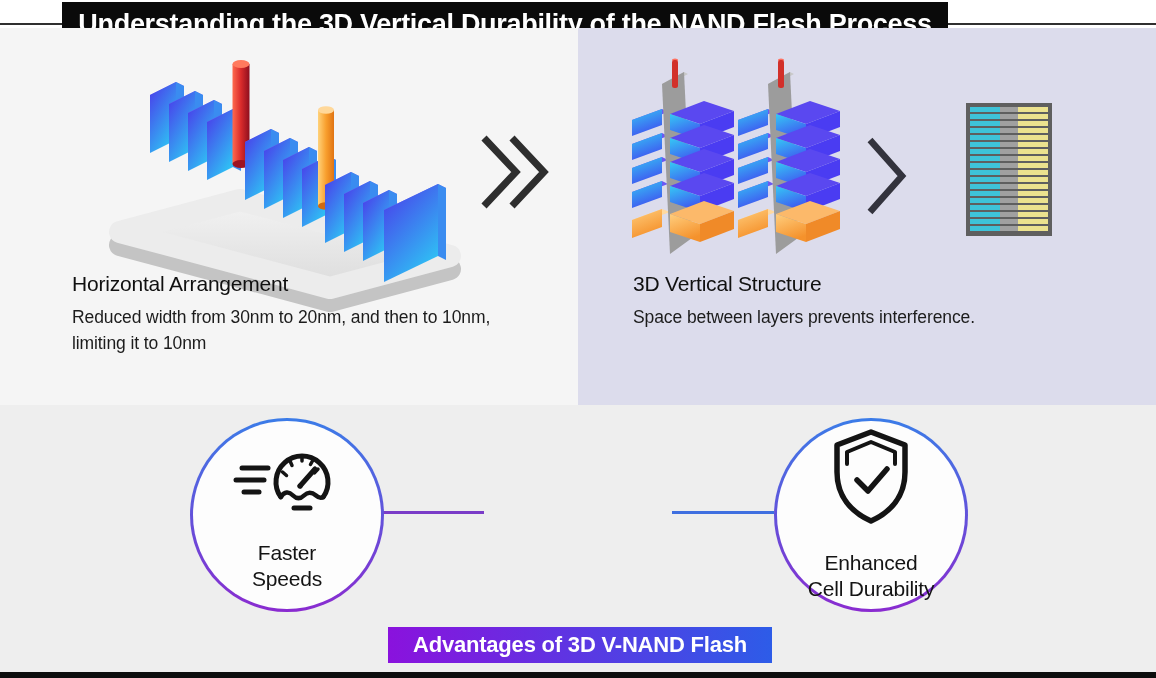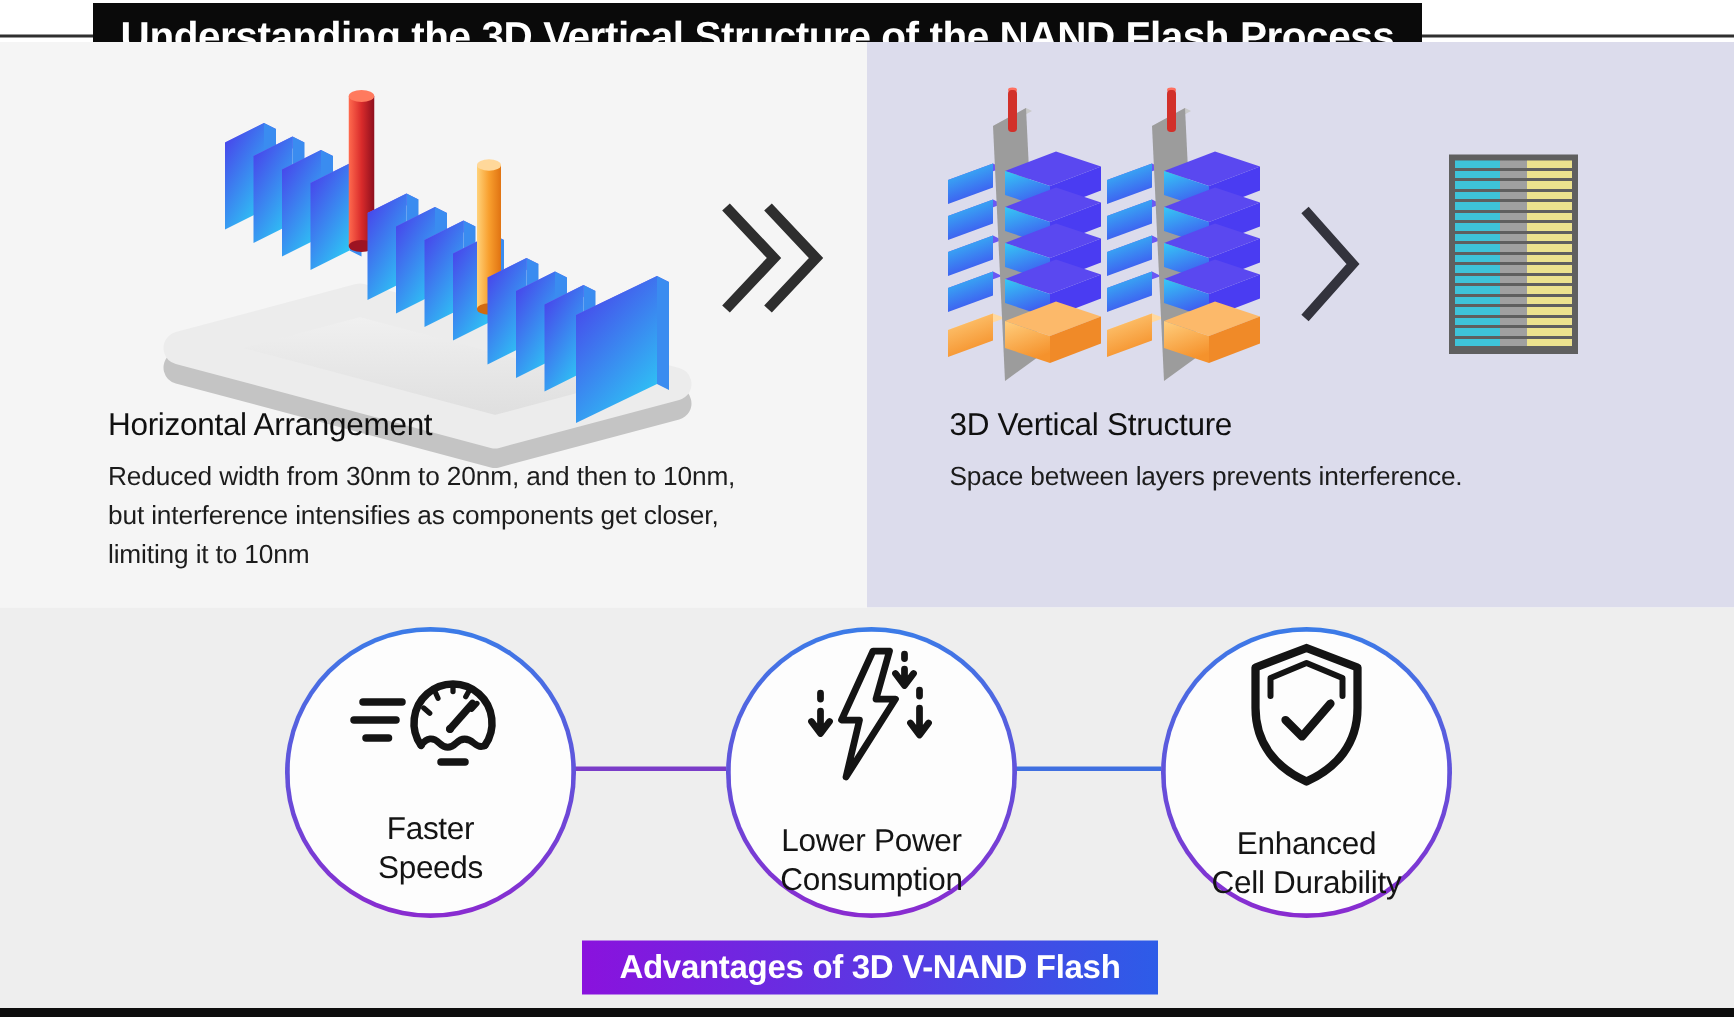--- a/index.html
+++ b/index.html
@@ -53,21 +53,21 @@
 
   svg{display:block;overflow:visible;}
 </style>
 </head>
 <body>
 
 <div class="stage">
 
   <div class="abs top-rule"></div>
   <div class="abs header-bar">
-    <h1>Understanding the 3D Vertical Structure of the NAND Flash Process</h1>
+    <h1>Understanding the 3D Vertical Durability of the NAND Flash Process</h1>
   </div>
 
   <div class="abs panel-left"></div>
   <div class="abs panel-right"></div>
   <div class="abs bottom-zone"></div>
 
   <svg class="abs" style="left:92px;top:48px;" width="370" height="260" viewBox="0 0 370 260">
     <defs>
       <linearGradient id="slabG" x1="0" y1="0" x2="0.6" y2="1">
         <stop offset="0" stop-color="#4b36ea"></stop>
@@ -194,21 +194,20 @@
 
   <div class="abs xsection">
     <div class="col col-cyan"></div>
     <div class="col col-gray"></div>
     <div class="col col-yellow"></div>
   </div>
 
   <div class="abs h-left panel-heading">Horizontal Arrangement</div>
   <div class="abs b-left panel-body">
     <div>Reduced width from 30nm to 20nm, and then to 10nm,</div>
-    <div>but interference intensifies as components get closer,</div>
     <div>limiting it to 10nm</div>
   </div>
 
   <div class="abs h-right panel-heading">3D Vertical Structure</div>
   <div class="abs b-right panel-body">
     <div>Space between layers prevents interference.</div>
   </div>
 
   <div class="abs connector c1"></div>
   <div class="abs connector c2"></div>
@@ -226,34 +225,20 @@
         <path d="M62,70 H78" stroke-width="5"></path>
       </g>
       <circle cx="68" cy="48" r="2.6" fill="#141414"></circle>
     </svg>
     <div class="adv-label">
       <div>Faster</div>
       <div>Speeds</div>
     </div>
   </div>
 
-  <div class="abs adv-circle" style="left:484px;top:418px;">
-    <svg width="92" height="92" viewBox="0 0 92 92">
-      <g stroke="#141414" fill="none" stroke-width="4.5" stroke-linejoin="round" stroke-linecap="round">
-        <path d="M47,4 L26,50 H38 L29,88 L62,36 H49 L58,4 Z"></path>
-        <path d="M12,32 V36 M12,44 V56 M6,51 L12,59 L18,51"></path>
-        <path d="M68,6 V9 M68,16 V25 M62,19 L68,27 L74,19"></path>
-        <path d="M78,30 V34 M78,42 V58 M72,52 L78,60 L84,52"></path>
-      </g>
-    </svg>
-    <div class="adv-label">
-      <div>Lower Power</div>
-      <div>Consumption</div>
-    </div>
-  </div>
 
   <div class="abs adv-circle" style="left:774px;top:418px;">
     <svg width="92" height="96" viewBox="0 0 92 96">
       <g stroke="#141414" fill="none" stroke-linejoin="round" stroke-linecap="round">
         <path d="M46,4 L12,17 V44 C12,68 26,84 46,93 C66,84 80,68 80,44 V17 Z" stroke-width="5.5"></path>
         <path d="M22,36 L22,24 L46,14 L70,24 L70,36" stroke-width="4"></path>
         <path d="M32,52 L43,63 L62,41" stroke-width="5.5"></path>
       </g>
     </svg>
     <div class="adv-label">

